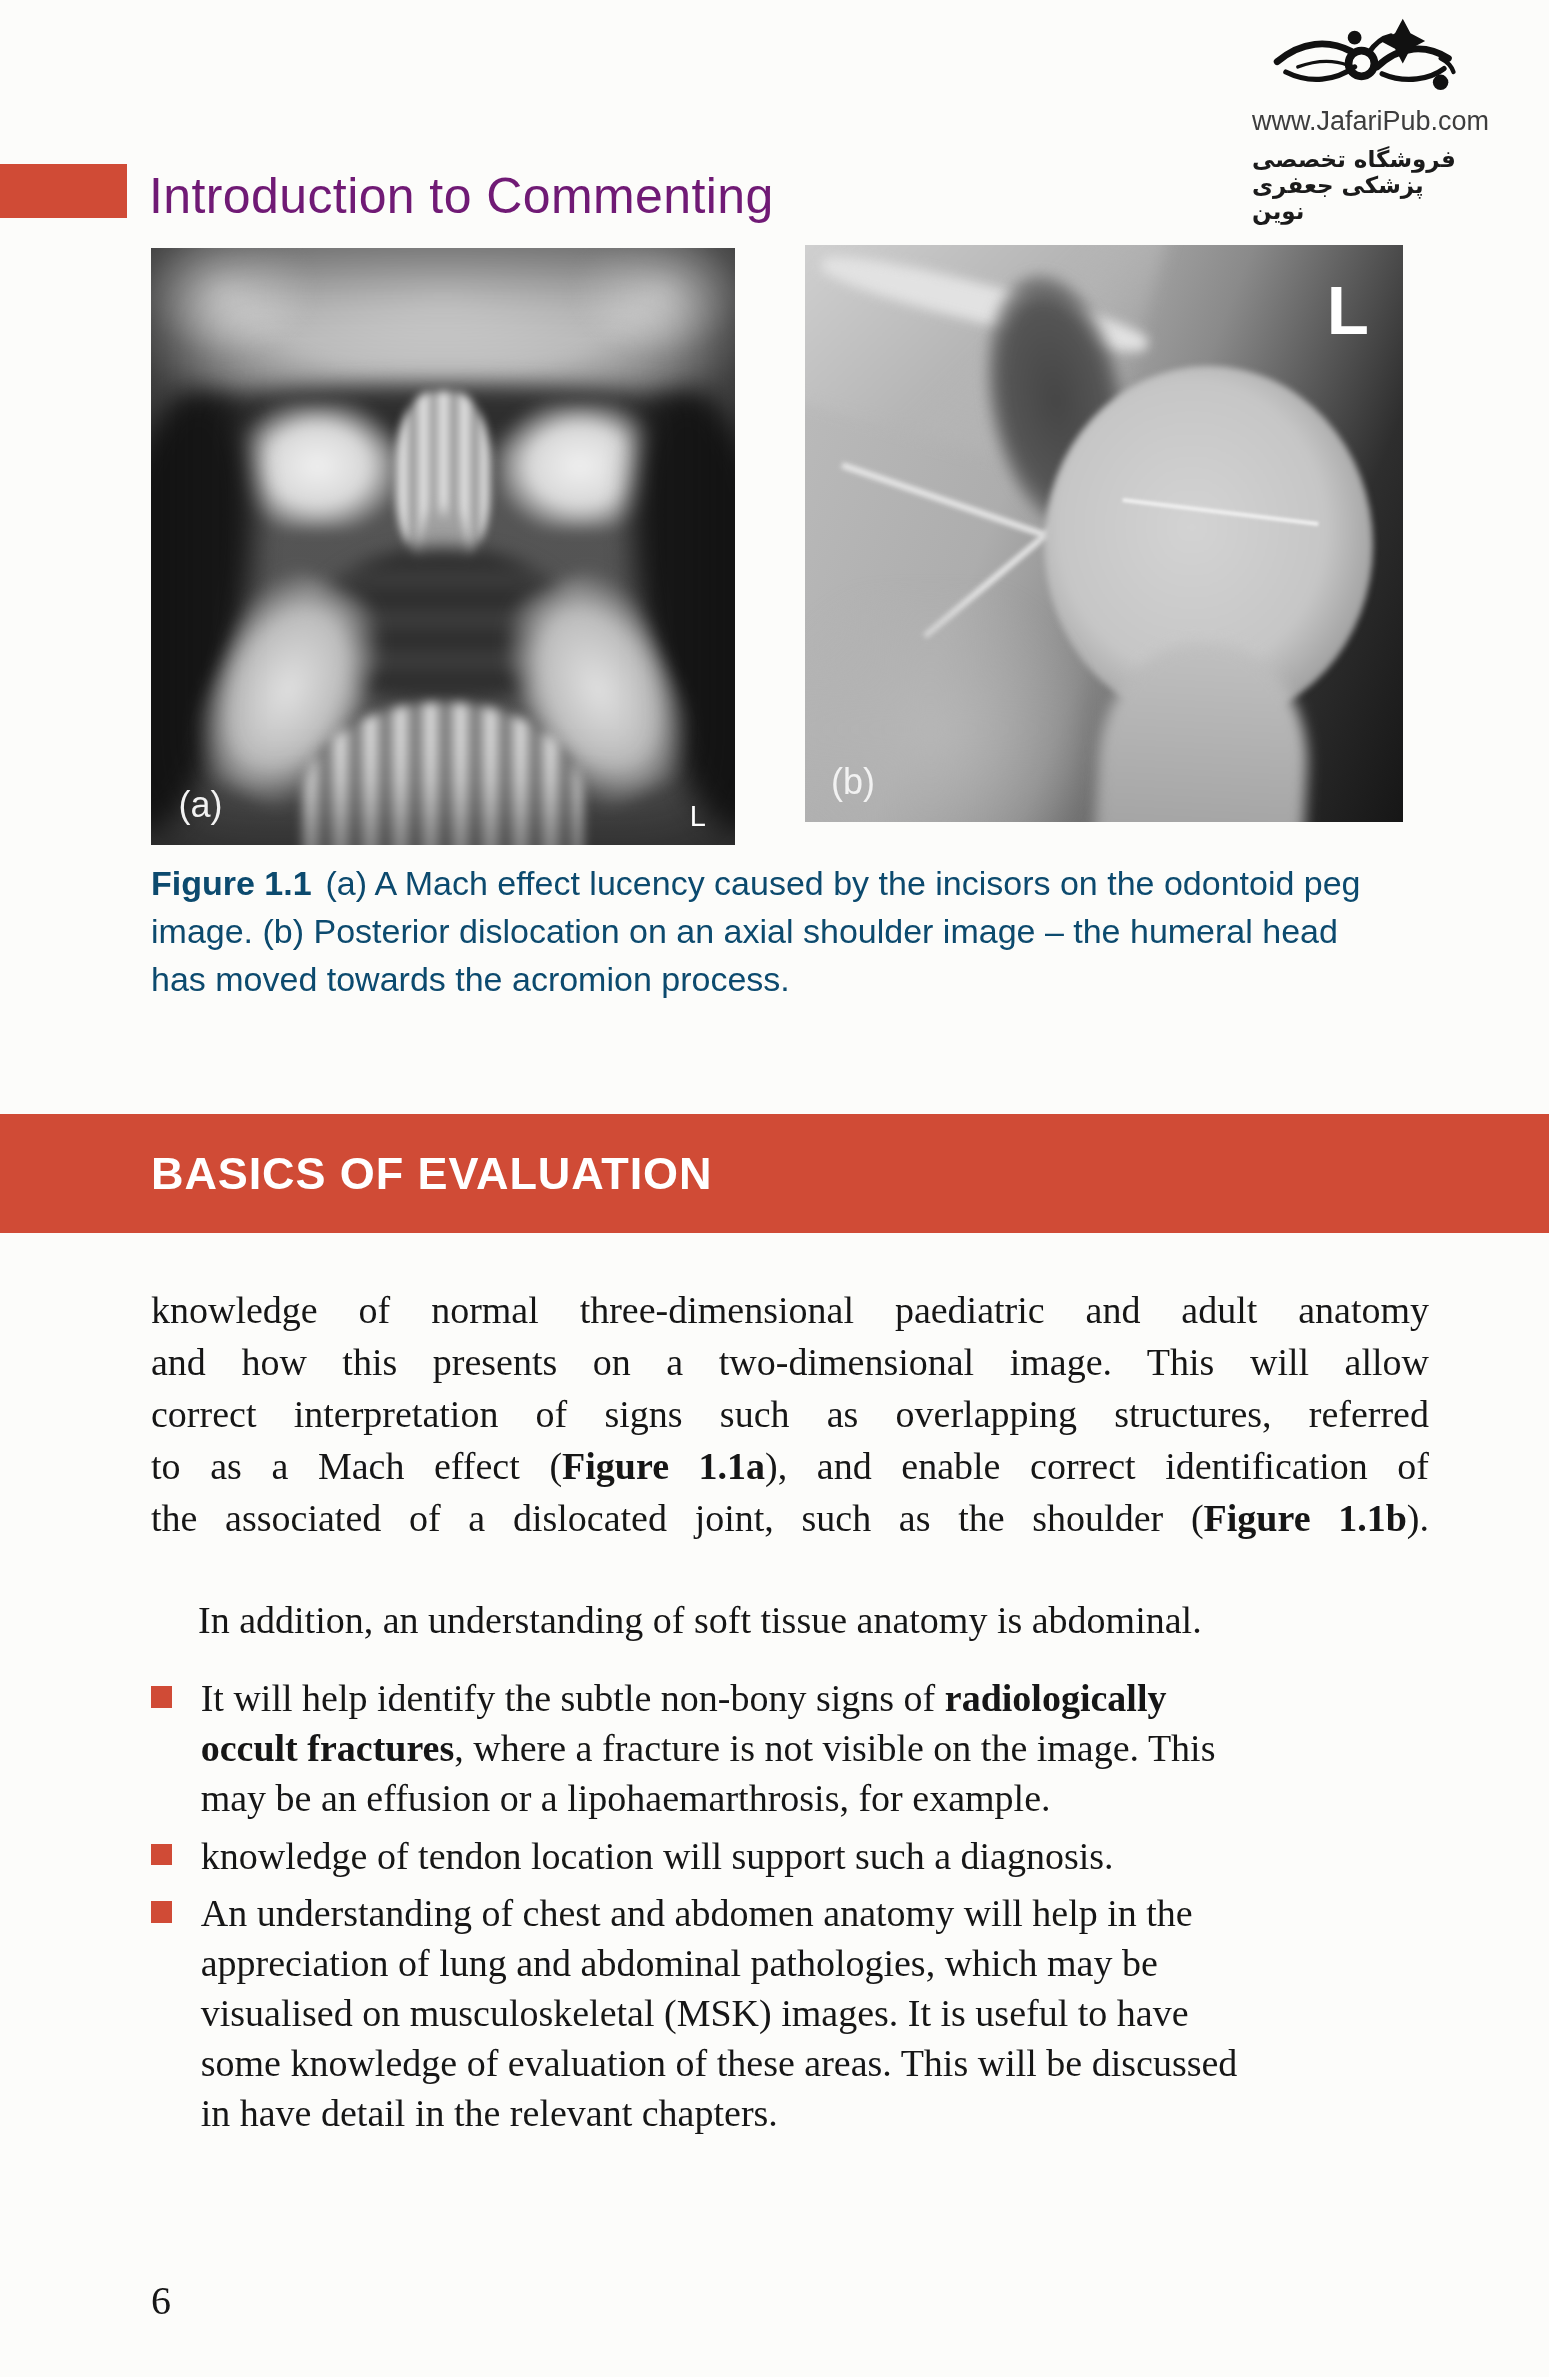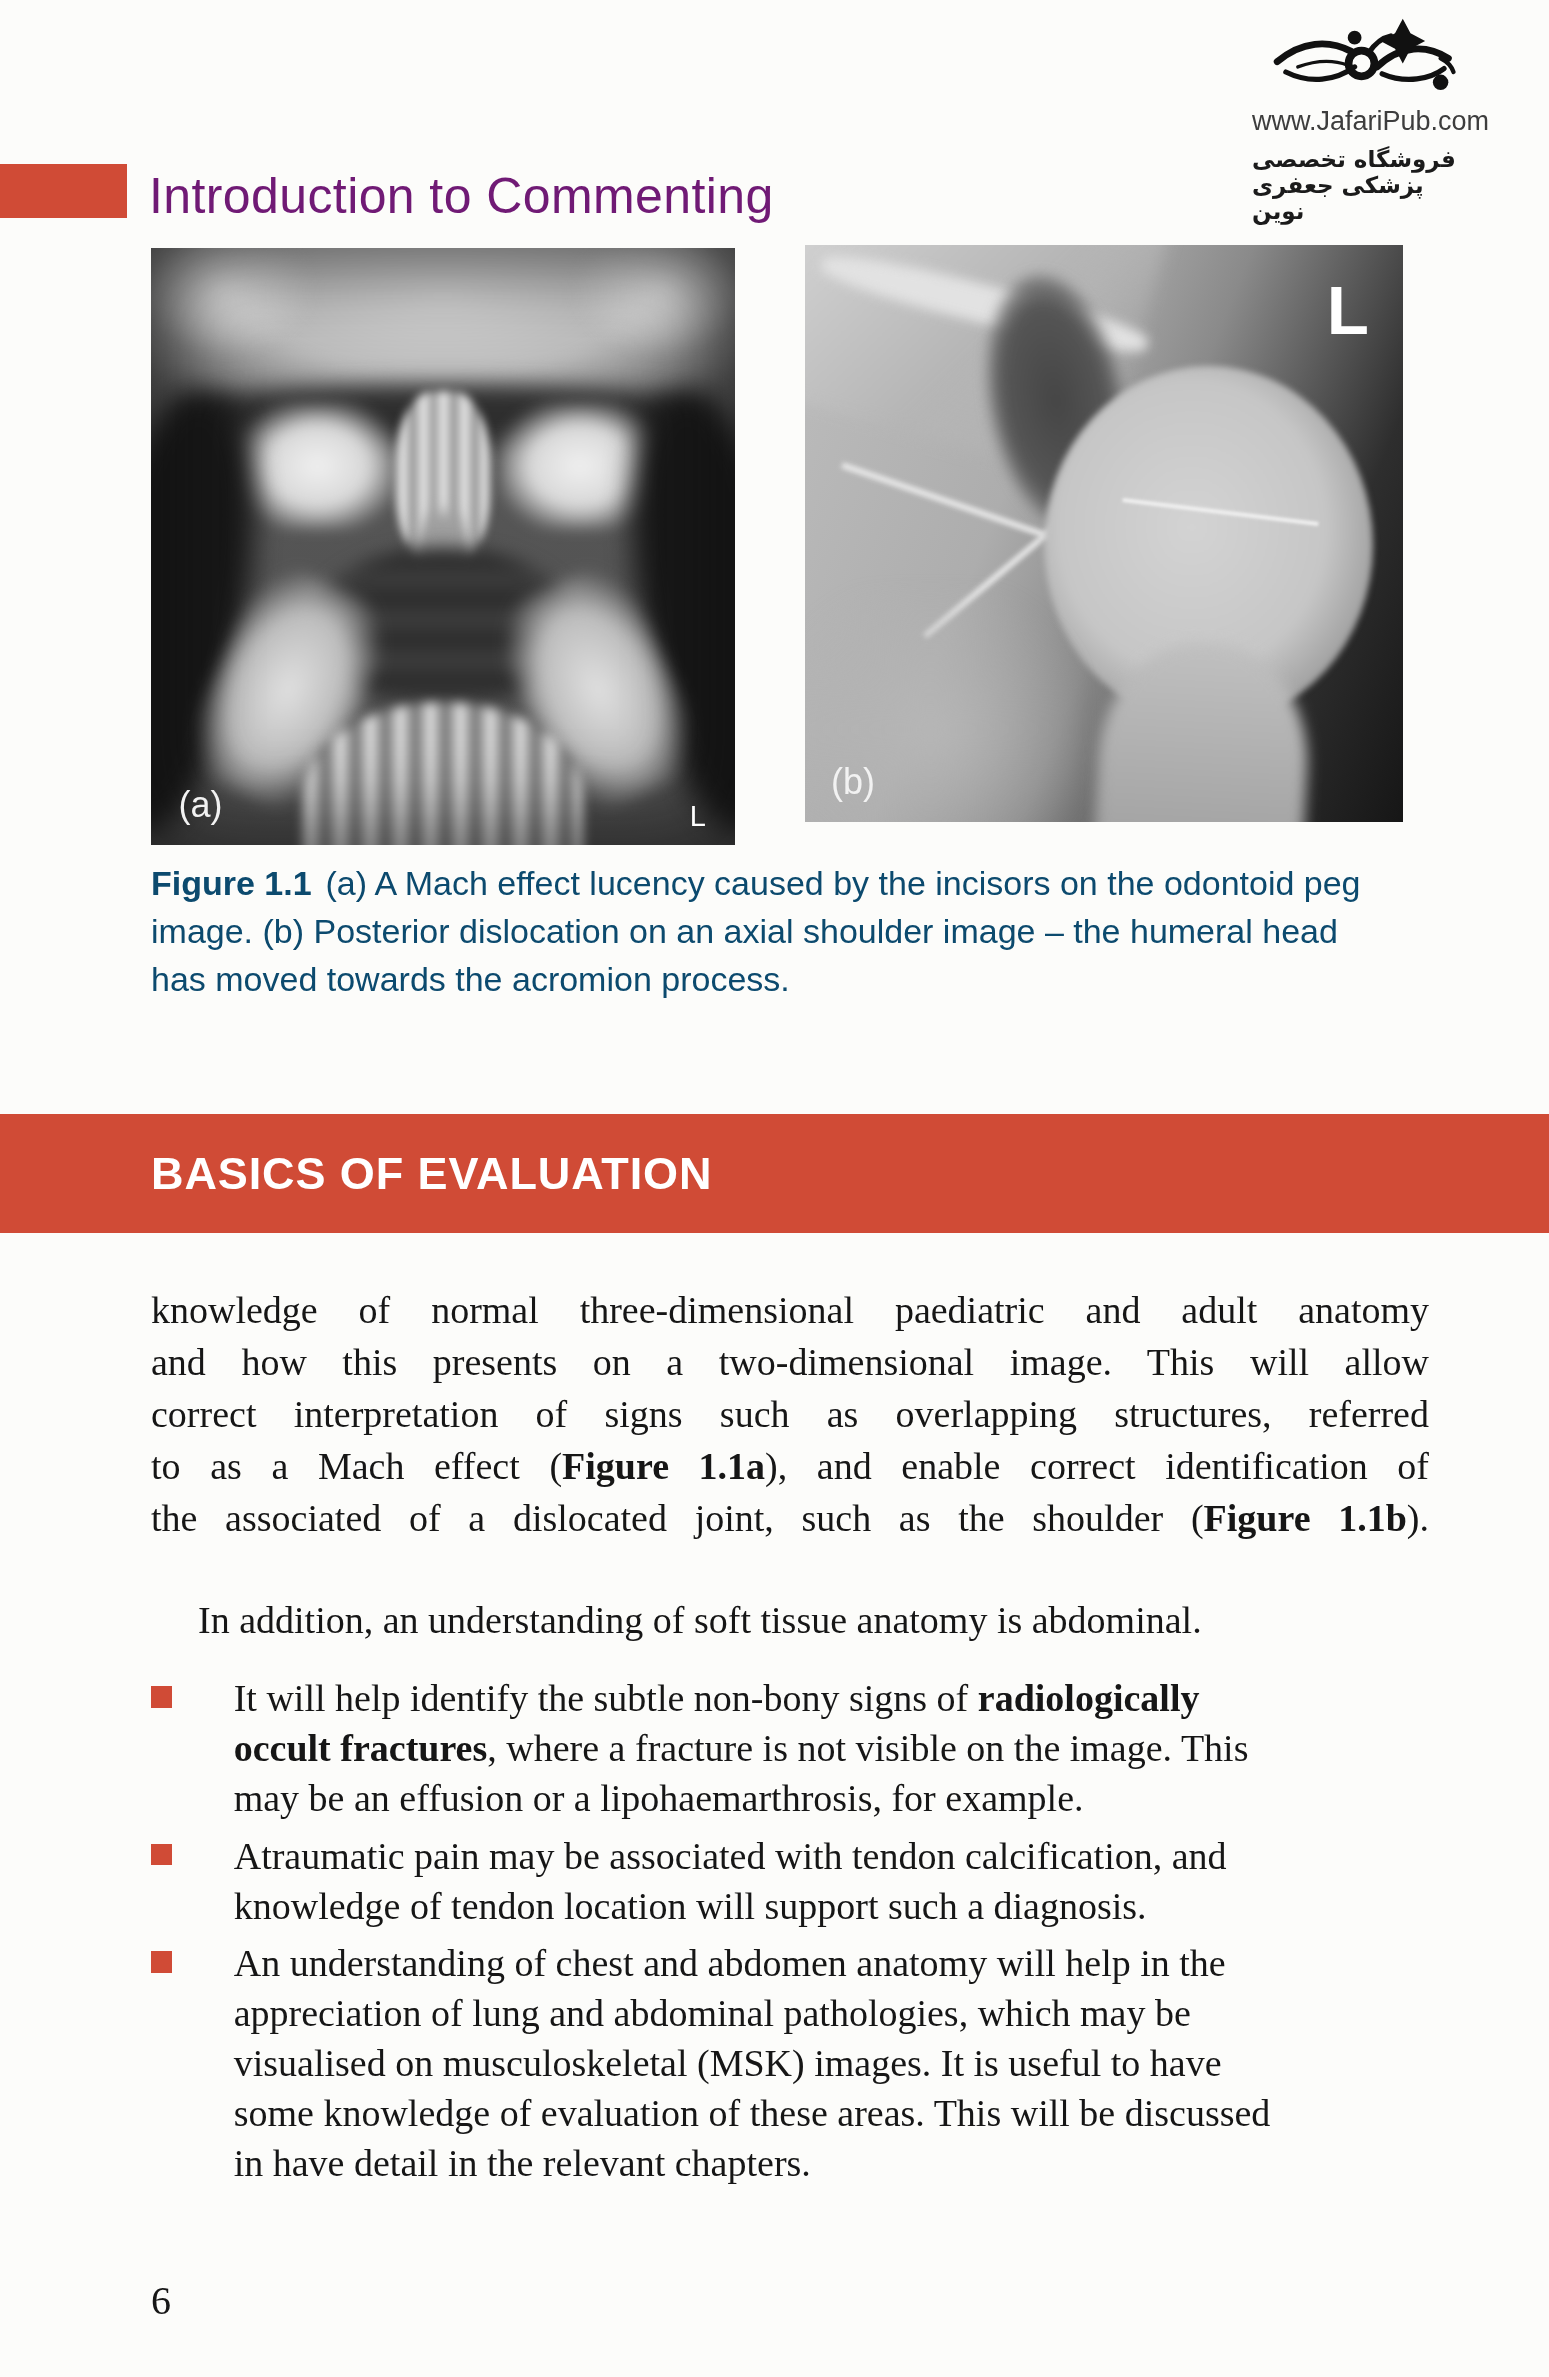--- a/index.html
+++ b/index.html
@@ -73,21 +73,21 @@
 
   
   .serif { font-family:"Liberation Serif", serif; color:#161616; }
   .para1 { left:151px; top:1284px; width:1278px; }
   .para1 .bline { font-size:38px; line-height:52px; text-align:justify; text-align-last:justify; }
   .para2 { left:151px; top:1594px; width:1278px; font-size:38px; line-height:52px; padding-left:47px; }
   .seg-b { font-weight:bold; }
 
   
   .blist { left:151px; top:1673px; width:1283px; }
-  .bitem { display:flex; margin-bottom:7.7px;gap:33px; }
+  .bitem { display:flex; margin-bottom:7.7px; }
   .bullet-sq { flex:none; width:20.7px; height:21.5px; background:var(--accent); margin-top:13px; }
   .bitem-text { margin-left:29px; width:1228px; font-size:38px; line-height:50px; }
 
   .page-number { left:151px; top:2277px; font-size:40px; }
 </style>
 </head>
 <body>
 
 <div class="abs chapter-rect"></div>
 <div class="abs chapter-title">Introduction to Commenting</div>
@@ -169,21 +169,20 @@
     <div class="bullet-sq"></div>
     <div class="bitem-text">
       <div><span>It will help identify the subtle non-bony signs of </span><span class="seg-b">radiologically</span><span></span></div>
       <div><span></span><span class="seg-b">occult fractures</span><span>, where a fracture is not visible on the image. This</span></div>
       <div><span>may be an effusion or a lipohaemarthrosis, for example.</span><span class="seg-b"></span><span></span></div>
     </div>
   </div>
   <div class="bitem">
     <div class="bullet-sq"></div>
     <div class="bitem-text">
-      <div><span>Atraumatic pain may be associated with tendon calcification, and</span></div>
       <div><span>knowledge of tendon location will support such a diagnosis.</span></div>
     </div>
   </div>
   <div class="bitem">
     <div class="bullet-sq"></div>
     <div class="bitem-text">
       <div><span>An understanding of chest and abdomen anatomy will help in the</span></div>
       <div><span>appreciation of lung and abdominal pathologies, which may be</span></div>
       <div><span>visualised on musculoskeletal (MSK) images. It is useful to have</span></div>
       <div><span>some knowledge of evaluation of these areas. This will be discussed</span></div>

